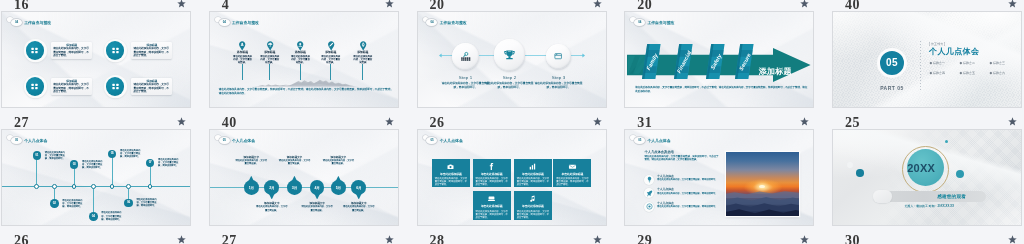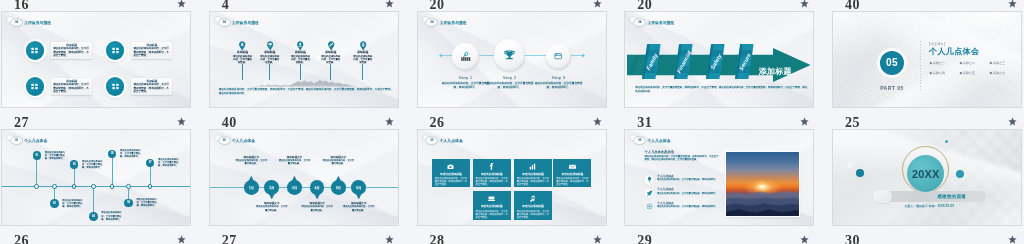--- a/index.html
+++ b/index.html
@@ -199,23 +199,23 @@
   background:
    repeating-linear-gradient(45deg,rgba(178,188,199,.4) 0 .35px,rgba(255,255,255,0) .35px 1.5px),
    repeating-linear-gradient(-45deg,rgba(178,188,199,.34) 0 .35px,rgba(255,255,255,0) .35px 1.5px)}
 .s25bg::after{content:"";position:absolute;inset:0;
   background:
    linear-gradient(196deg,rgba(214,220,226,0) 26%,rgba(246,248,249,.9) 30%,rgba(246,248,249,0) 52%),
    radial-gradient(110% 90% at 10% 0%,rgba(255,255,255,.8) 0%,rgba(255,255,255,0) 56%),
    radial-gradient(70% 70% at 100% 100%,rgba(255,255,255,.55) 0%,rgba(255,255,255,0) 66%)}
 .s25ring{position:absolute;left:69.3px;top:15.9px;width:47px;height:47px;border-radius:50%;
   border:.9px solid #c2ad7c;z-index:3}
-.s25circ{position:absolute;left:74.3px;top:25px;width:37px;height:37px;border-radius:50%;
+.s25circ{position:absolute;left:74.3px;top:19px;width:37px;height:37px;border-radius:50%;
   background:radial-gradient(circle at 40% 34%,#65c3ca 0%,#4fb2bd 60%,#3da4b2 100%);
-  display:flex;align-items:center;justify-content:center;z-index:4}
+  display:flex;align-items:center;justify-content:flex-start;z-index:4}
 .s25y{color:#1d4e68;font-size:11px;font-weight:700;letter-spacing:.2px;
   font-family:"Liberation Sans",sans-serif;line-height:20px}
 .s25bar{position:absolute;left:40.6px;top:61.2px;width:112px;height:10.8px;border-radius:5.4px;
   background:linear-gradient(90deg,#d5d8da 0%,#cfd2d5 45%,#dadddf 100%);z-index:3}
 .s25bar::before{content:"";position:absolute;left:-.5px;top:-.8px;width:19px;height:12.4px;
   border-radius:6.2px;background:linear-gradient(150deg,#f4f5f6 0%,#e6e8ea 100%);
   box-shadow:0 .5px 1px rgba(120,128,136,.25)}
 .s25cap{position:absolute;left:40px;top:2.4px;width:76px;text-align:center;
   color:#17869d;font-size:4.6px;font-weight:700;letter-spacing:.2px;z-index:2}
 .s25f{position:absolute;left:50px;top:74px;width:93px;text-align:center;font-size:2.8px;

